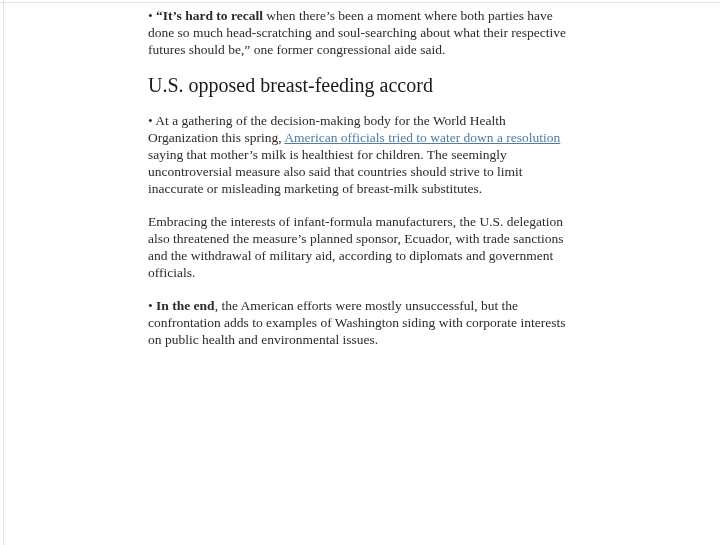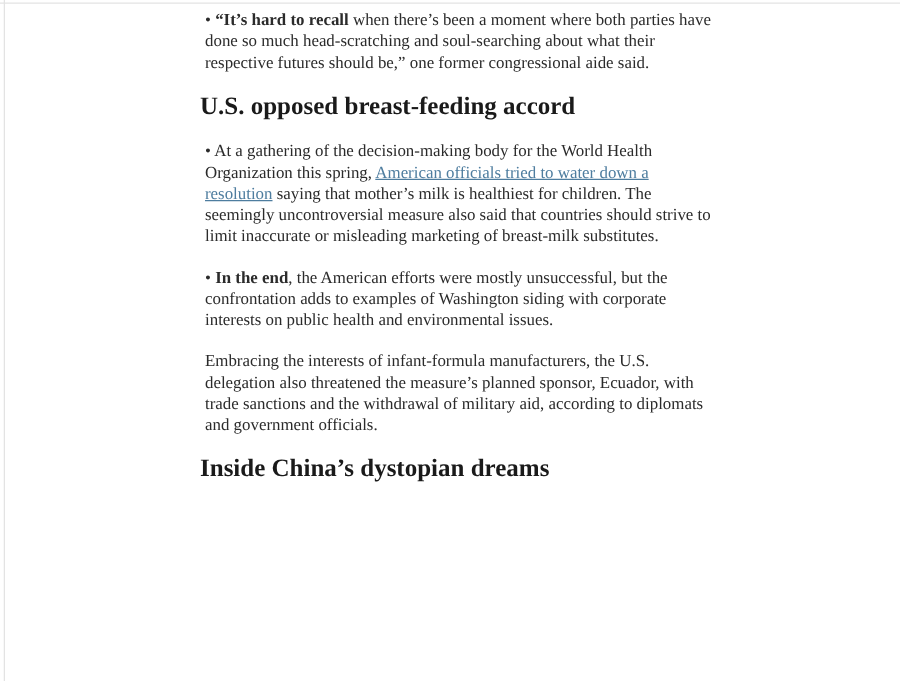--- a/index.html
+++ b/index.html
@@ -44,46 +44,45 @@
     background: var(--rule);
   }
   .column {
     position: absolute;
     left: 148px;
     top: 0;
     width: 428px;
     padding-top: 7px;
   }
   .column p {
-    margin: 0 0 16px 16px;
+    margin: 0 0 16px 0;
     font-size: 13.5px;
     line-height: 17px;
     color: var(--body-text);
   }
   .column h2 {
-    margin: 13px 0 16px 12px;
+    margin: 13px 0 16px 0;
     font-size: 20px;
     line-height: 22px;
-    font-weight: bold;
+    font-weight: normal;
     color: var(--heading-text);
   }
   .bold { font-weight: bold; }
   .normal { font-weight: normal; }
   a.link {
     color: var(--link);
     cursor: pointer;
   }
 </style>
 </head>
 <body>
 
 <div class="page">
   <div class="top-rule"></div>
   <div class="left-rule"></div>
   <div class="column" id="article-column">
       <p><span class="normal">• </span><span class="bold">“It’s hard to recall</span><span class="normal"> when there’s been a moment where both parties have done so much head-scratching and soul-searching about what their respective futures should be,” one former congressional aide said.</span></p>
       <h2>U.S. opposed breast-feeding accord</h2>
       <p><span class="normal">• At a gathering of the decision-making body for the World Health Organization this spring, </span><a class="link" href="#">American officials tried to water down a resolution</a><span class="normal"> saying that mother’s milk is healthiest for children. The seemingly uncontroversial measure also said that countries should strive to limit inaccurate or misleading marketing of breast-milk substitutes.</span></p>
+      <p><span class="normal">Embracing the interests of infant-formula manufacturers, the U.S. delegation also threatened the measure’s planned sponsor, Ecuador, with trade sanctions and the withdrawal of military aid, according to diplomats and government officials.</span></p>
       <p><span class="normal">• </span><span class="bold">In the end</span><span class="normal">, the American efforts were mostly unsuccessful, but the confrontation adds to examples of Washington siding with corporate interests on public health and environmental issues.</span></p>
-      <p><span class="normal">Embracing the interests of infant-formula manufacturers, the U.S. delegation also threatened the measure’s planned sponsor, Ecuador, with trade sanctions and the withdrawal of military aid, according to diplomats and government officials.</span></p>
-      <h2>Inside China’s dystopian dreams</h2>
     </div>
 </div>
 
 </body></html>

